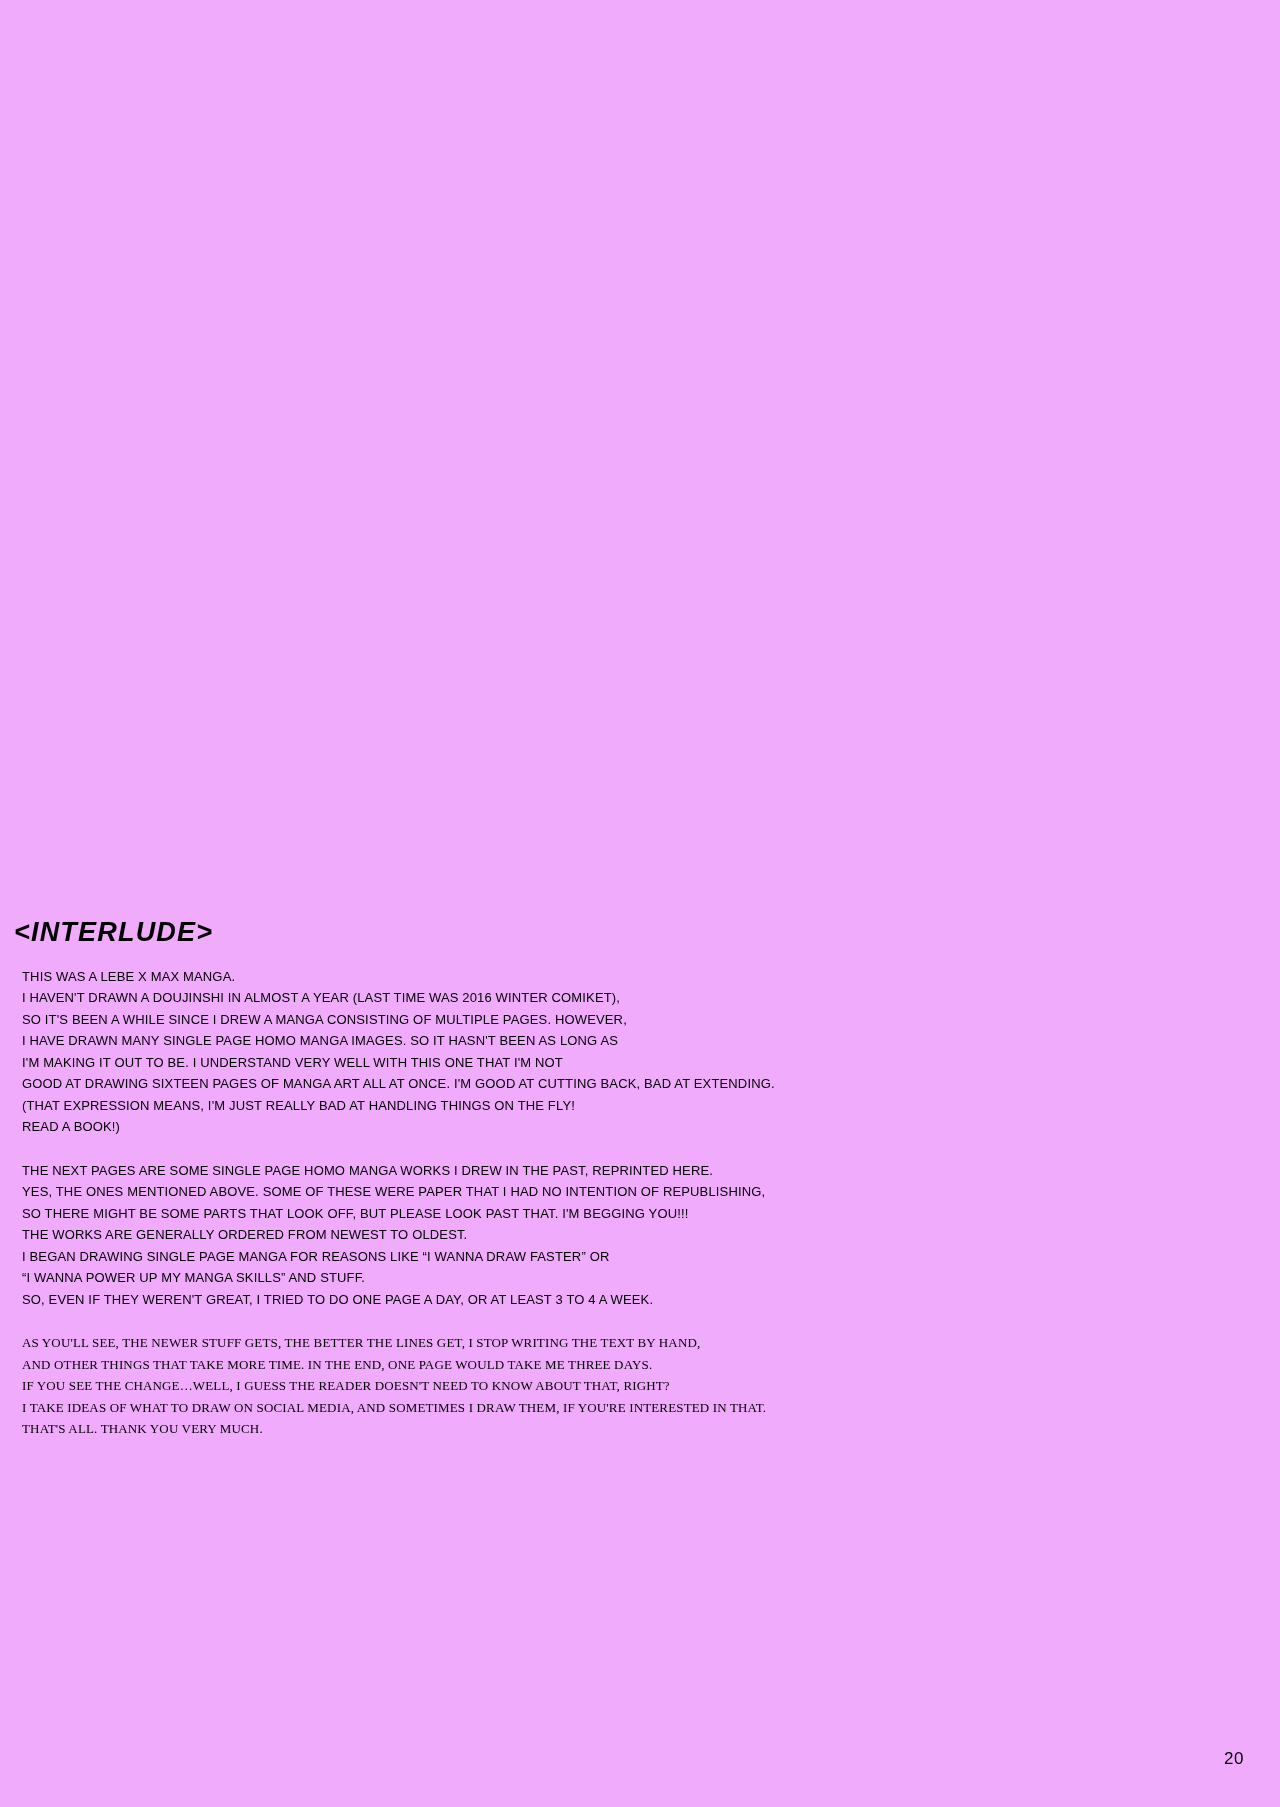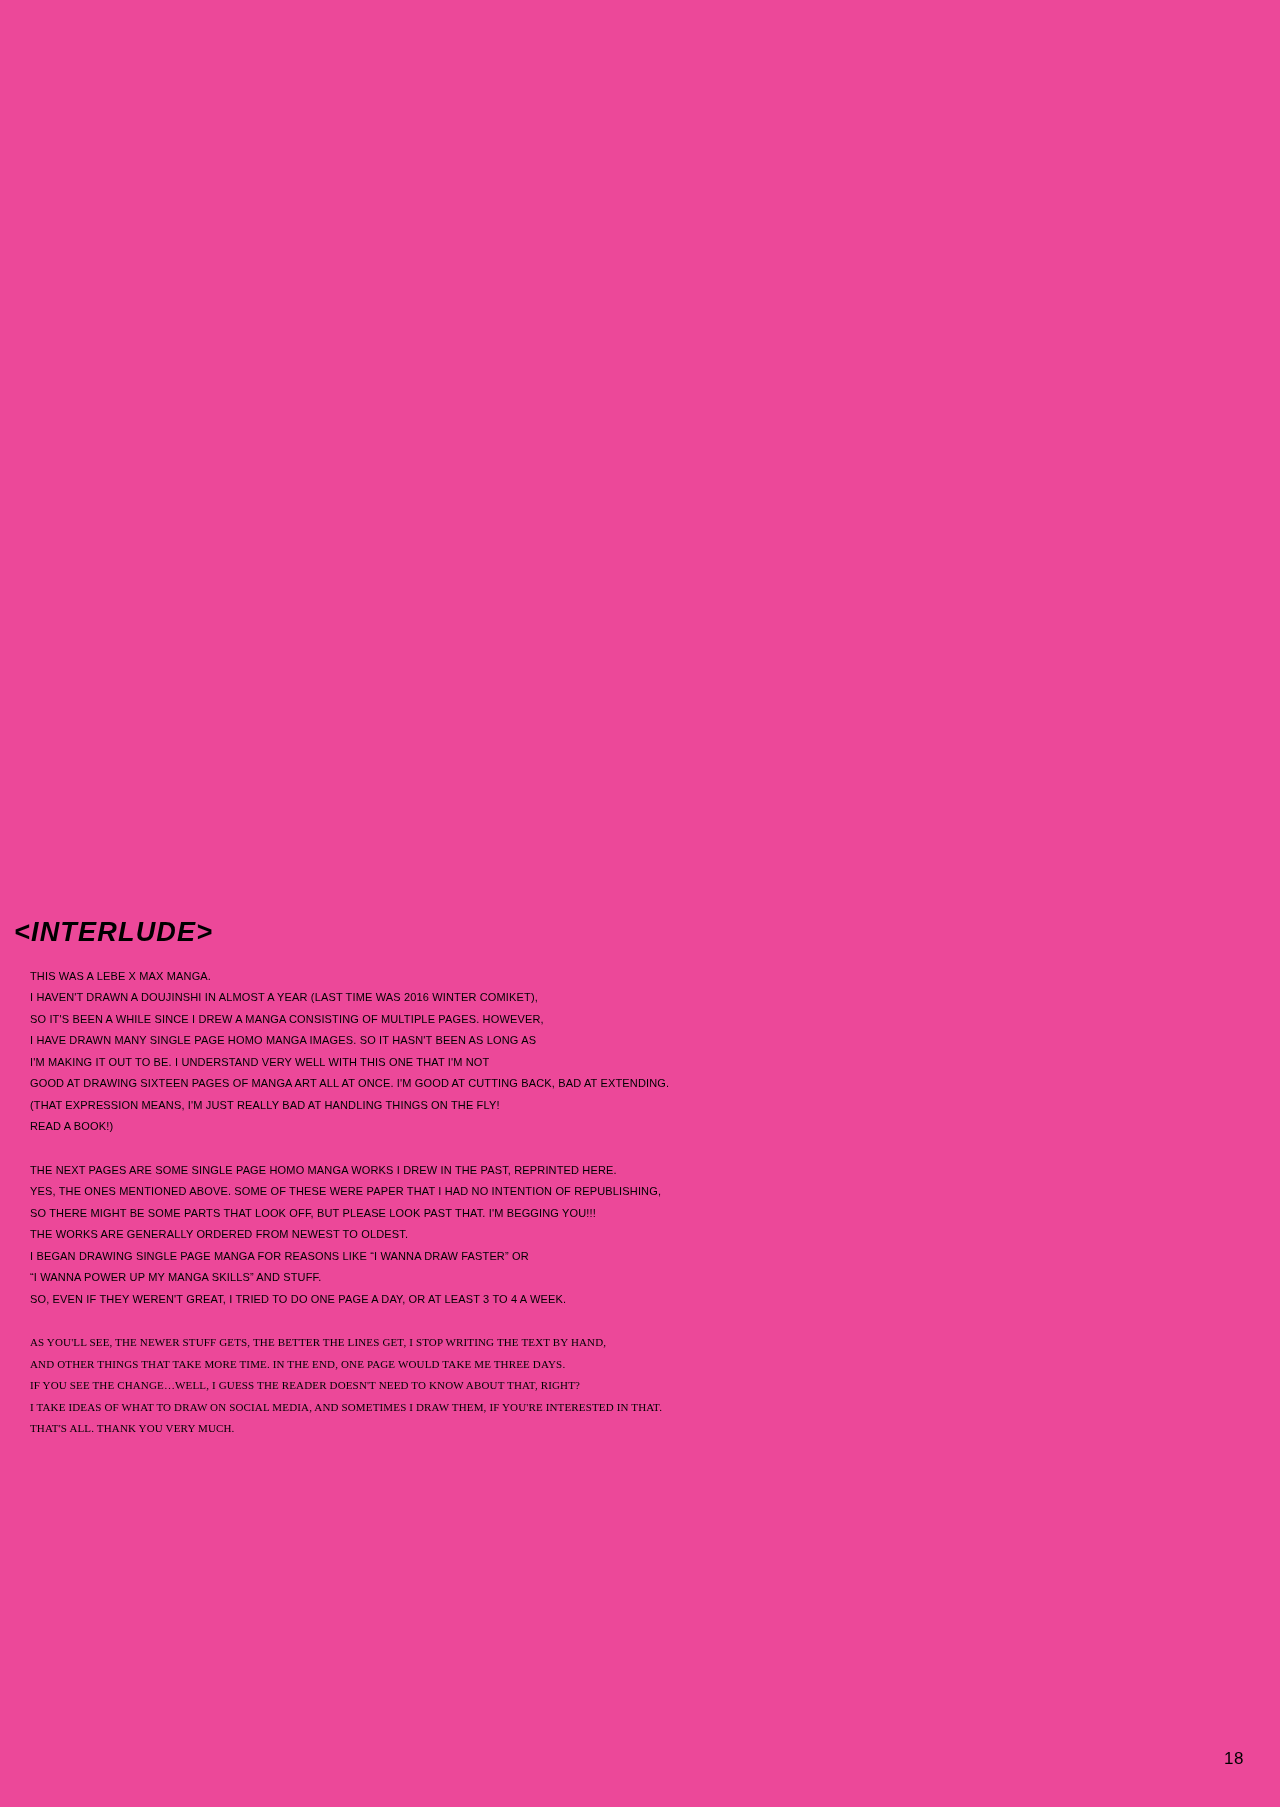--- a/index.html
+++ b/index.html
@@ -11,43 +11,43 @@
     width: 1280px;
     height: 1807px;
     position: relative;
     font-family: "Liberation Sans", sans-serif;
     color: #000000;
     overflow: hidden;
   }
   .page {
     position: absolute;
     inset: 0;
-    background: #ec4899;
+    background: #f0abfc;
   }
   .afterword {
     position: absolute;
     left: 14px;
     top: 918px;
     width: 1230px;
   }
   .section-title {
     font-family: "Liberation Sans", sans-serif;
     font-style: italic;
     font-weight: bold;
     font-size: 27px;
     letter-spacing: 1.2px;
     line-height: 1.1;
     margin: 0 0 18px 0;
     white-space: nowrap;
   }
   .para {
-    font-size: 11px;
+    font-size: 13px;
     line-height: 21.5px;
     letter-spacing: 0.15px;
-    margin: 0 0 22px 16px;
+    margin: 0 0 22px 8px;
     white-space: pre-wrap;
     word-break: normal;
   }
   .para:last-child {
     margin-bottom: 0;
     font-family: Liberation Serif, serif;
   }
   .page-number {
     position: absolute;
     right: 36px;
@@ -71,15 +71,15 @@
   <div class="afterword">
     <h1 class="section-title">&lt;INTERLUDE&gt;</h1>
 
     <div id="paragraphs">
         <p class="para"><span class="line">THIS WAS A LEBE X MAX MANGA.</span><span class="line">I HAVEN'T DRAWN A DOUJINSHI IN ALMOST A YEAR (LAST TIME WAS 2016 WINTER COMIKET),</span><span class="line">SO IT'S BEEN A WHILE SINCE I DREW A MANGA CONSISTING OF MULTIPLE PAGES. HOWEVER,</span><span class="line">I HAVE DRAWN MANY SINGLE PAGE HOMO MANGA IMAGES. SO IT HASN'T BEEN AS LONG AS</span><span class="line">I'M MAKING IT OUT TO BE. I UNDERSTAND VERY WELL WITH THIS ONE THAT I'M NOT</span><span class="line">GOOD AT DRAWING SIXTEEN PAGES OF MANGA ART ALL AT ONCE. I'M GOOD AT CUTTING BACK, BAD AT EXTENDING.</span><span class="line it">(THAT EXPRESSION MEANS, I'M JUST REALLY BAD AT HANDLING THINGS ON THE FLY!</span><span class="line it">READ A BOOK!)</span></p>
         <p class="para"><span class="line">THE NEXT PAGES ARE SOME SINGLE PAGE HOMO MANGA WORKS I DREW IN THE PAST, REPRINTED HERE.</span><span class="line">YES, THE ONES MENTIONED ABOVE. SOME OF THESE WERE PAPER THAT I HAD NO INTENTION OF REPUBLISHING,</span><span class="line">SO THERE MIGHT BE SOME PARTS THAT LOOK OFF, BUT PLEASE LOOK PAST THAT. I'M BEGGING YOU!!!</span><span class="line">THE WORKS ARE GENERALLY ORDERED FROM NEWEST TO OLDEST.</span><span class="line">I BEGAN DRAWING SINGLE PAGE MANGA FOR REASONS LIKE “I WANNA DRAW FASTER” OR</span><span class="line">“I WANNA POWER UP MY MANGA SKILLS” AND STUFF.</span><span class="line">SO, EVEN IF THEY WEREN'T GREAT, I TRIED TO DO ONE PAGE A DAY, OR AT LEAST 3 TO 4 A WEEK.</span></p>
         <p class="para"><span class="line">AS YOU'LL SEE, THE NEWER STUFF GETS, THE BETTER THE LINES GET, I STOP WRITING THE TEXT BY HAND,</span><span class="line">AND OTHER THINGS THAT TAKE MORE TIME. IN THE END, ONE PAGE WOULD TAKE ME THREE DAYS.</span><span class="line">IF YOU SEE THE CHANGE…WELL, I GUESS THE READER DOESN'T NEED TO KNOW ABOUT THAT, RIGHT?</span><span class="line">I TAKE IDEAS OF WHAT TO DRAW ON SOCIAL MEDIA, AND SOMETIMES I DRAW THEM, IF YOU'RE INTERESTED IN THAT.</span><span class="line">THAT'S ALL. THANK YOU VERY MUCH.</span></p>
       </div>
   </div>
 
-  <div class="page-number">18</div>
+  <div class="page-number">20</div>
 
 </div>
 
 </body></html>

